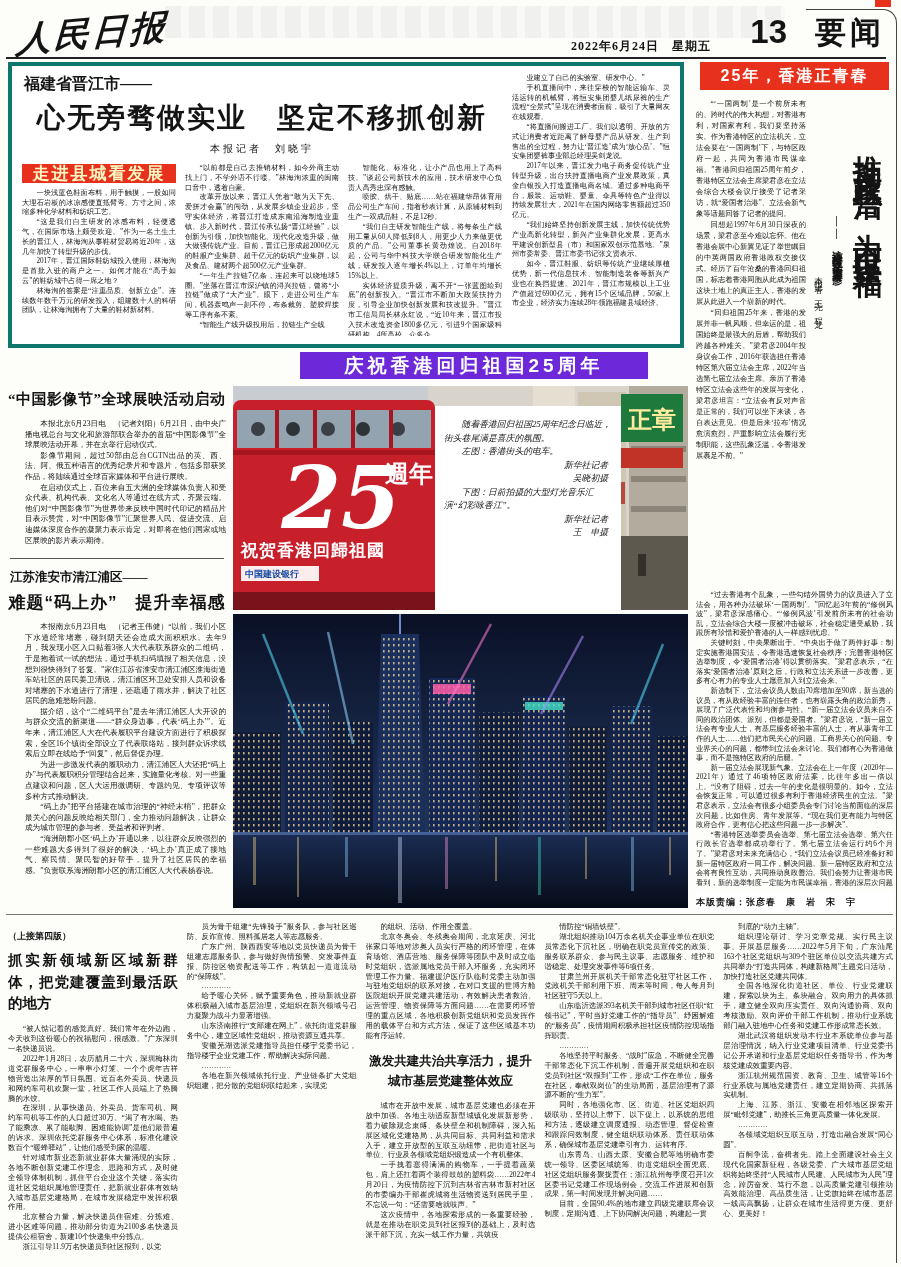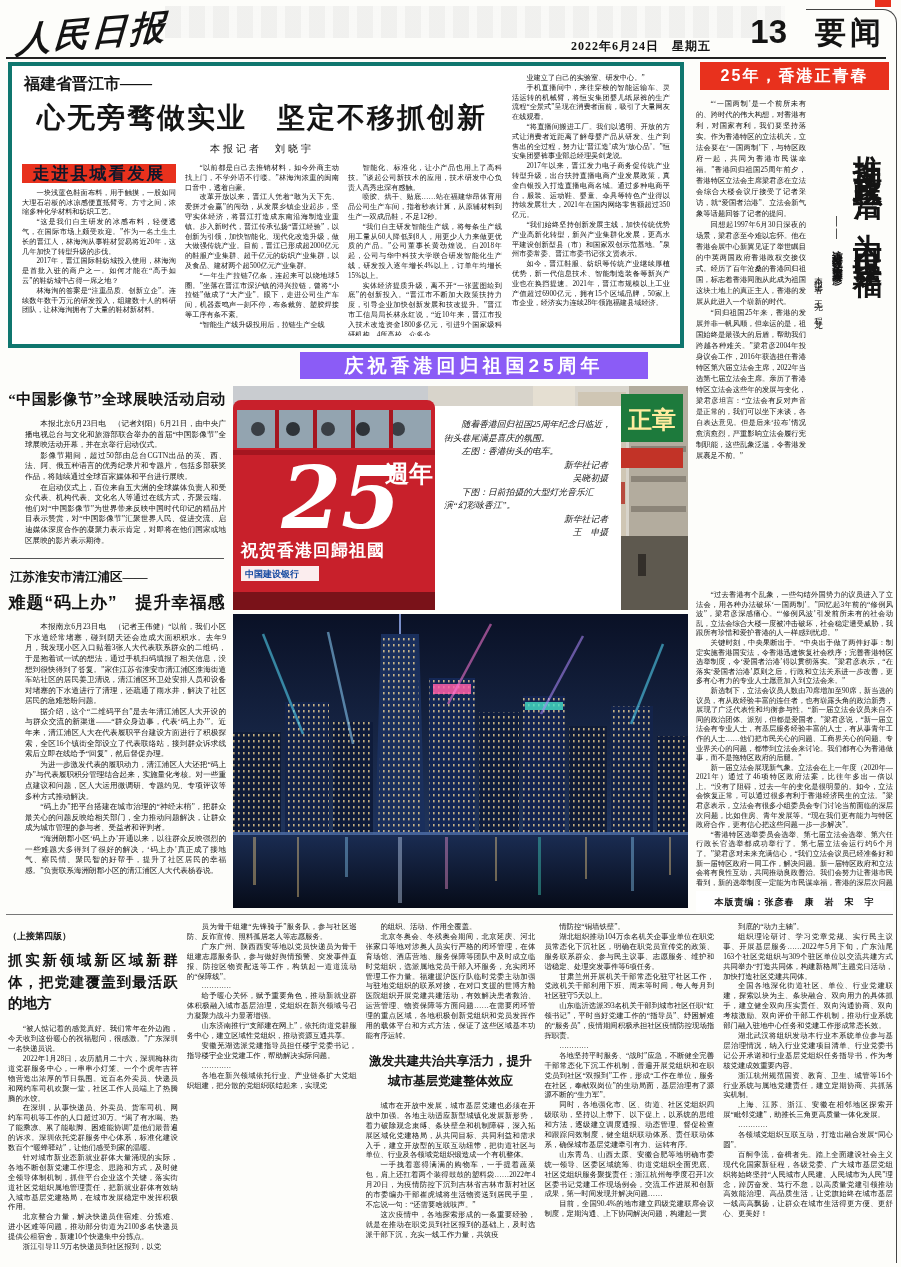--- a/index.html
+++ b/index.html
@@ -23,51 +23,51 @@
   .main-box{position:absolute;left:8px;top:62px;width:676px;height:286px;box-sizing:border-box;
      border:4px solid #0f766e;background:#fff;display:flex;padding:8px 10px;gap:10px;}
   .main-left{width:480px;display:flex;flex-direction:column;}
   .main-kicker{font-size:16px;font-weight:bold;margin:0 0 2px 2px;}
   .main-headline{font-family:"Liberation Sans",sans-serif;font-size:28px;font-weight:bold;
      text-align:center;letter-spacing:2px;margin:2px 0 5px;}
   .main-byline{font-size:10px;text-align:center;letter-spacing:3px;margin:0 0 8px;}
   .main-cols{flex:1;display:flex;gap:9px;overflow:hidden;}
   .mcol{flex:1;font-size:7.2px;line-height:9.8px;text-align:justify;overflow:hidden;}
   .mcol4{width:158px;flex:none;font-size:7.2px;line-height:9.8px;text-align:justify;overflow:hidden;}
-  .series-label{background:#e8311d;color:#0f172a;font-family:"Liberation Sans",sans-serif;
+  .series-label{background:#e8311d;color:#fef9c3;font-family:"Liberation Sans",sans-serif;
      font-weight:bold;font-size:17px;text-align:center;padding:5px 0 4px;margin:0 0 6px;letter-spacing:2px;}
   p.para{margin:0;text-indent:2em;}
   
   .sidebar{position:absolute;left:696px;top:62px;width:197px;height:850px;}
   .hk-banner{background:#e8311d;color:#fff;font-family:"Liberation Sans",sans-serif;font-size:16px;
      font-weight:bold;text-align:center;height:28px;line-height:28px;letter-spacing:2px;margin:0 4px 8px;}
   .hk-upper{display:flex;height:486px;overflow:hidden;}
   .hk-narrow{width:110px;font-size:7.3px;line-height:11px;text-align:justify;overflow:hidden;}
   .hk-byline{writing-mode:vertical-rl;font-size:8.5px;letter-spacing:3px;padding-top:172px;
      width:15px;margin-left:4px;}
   .hk-subtitle{writing-mode:vertical-rl;font-size:10.5px;font-weight:bold;letter-spacing:2px;
      padding-top:118px;width:18px;margin-left:1px;}
   .hk-headline{writing-mode:vertical-rl;font-size:29px;font-weight:bold;letter-spacing:7px;
      padding-top:34px;margin-left:2px;width:42px;}
   .hk-wide{font-size:7.3px;line-height:9.6px;text-align:justify;height:296px;overflow:hidden;margin-top:6px;}
-  .hk-editors{position:absolute;bottom:0;left:0;right:0;text-align:center;font-size:9px;
+  .hk-editors{position:absolute;bottom:0;left:0;right:0;font-size:9px;
      font-weight:bold;background:#fff;padding:5px 0 3px;letter-spacing:1px;}
   
-  .hk25-banner{position:absolute;left:300px;top:352px;width:348px;height:27px;background:#8b5cf6;
+  .hk25-banner{position:absolute;left:300px;top:352px;width:348px;height:27px;background:#6d28d9;
      color:#fff;font-family:"Liberation Sans",sans-serif;font-weight:bold;font-size:19px;
      text-align:center;line-height:27px;letter-spacing:4px;}
   .photo1{position:absolute;left:233px;top:386px;width:455px;height:224px;overflow:hidden;}
   .photo2{position:absolute;left:233px;top:614px;width:455px;height:294px;overflow:hidden;}
   .caption-box{position:absolute;left:202px;top:20px;width:186px;height:204px;background:#fff;
      box-sizing:border-box;padding:12px 9px;font-style:italic;font-size:8.8px;line-height:13.5px;}
   .cap-p{margin:0;text-indent:2em;}
   .cap-credit{margin:0;text-align:right;padding-right:4px;}
   
   .left-articles{position:absolute;left:8px;top:368px;width:218px;height:544px;overflow:hidden;}
-  .a1-headline{font-size:15px;font-weight:bold;text-align:center;margin:22px 0 10px;letter-spacing:.5px;}
+  .a1-headline{font-size:15px;font-weight:bold;text-align:left;margin:22px 0 10px;letter-spacing:.5px;}
   .a-body{font-size:7.6px;line-height:10.6px;text-align:justify;margin-left:17px;}
   .divider{border:0;border-top:1px solid #555;margin:12px 2px 10px;}
   .a2-kicker{font-size:12.5px;font-weight:bold;margin:0 0 5px 2px;}
   .a2-headline{font-family:"Liberation Sans",sans-serif;font-size:17px;font-weight:bold;
      text-align:center;margin:0 0 8px;letter-spacing:1px;}
   
   .bottom-rule{position:absolute;left:6px;top:914px;width:887px;height:1px;background:#777;}
   .bottom{position:absolute;left:8px;top:922px;width:885px;height:340px;display:flex;gap:9px;}
   .bcol{flex:1;font-size:7.4px;line-height:9.9px;text-align:justify;overflow:hidden;}
   .cont-note{font-size:9px;font-weight:bold;margin:10px 0 8px;}

